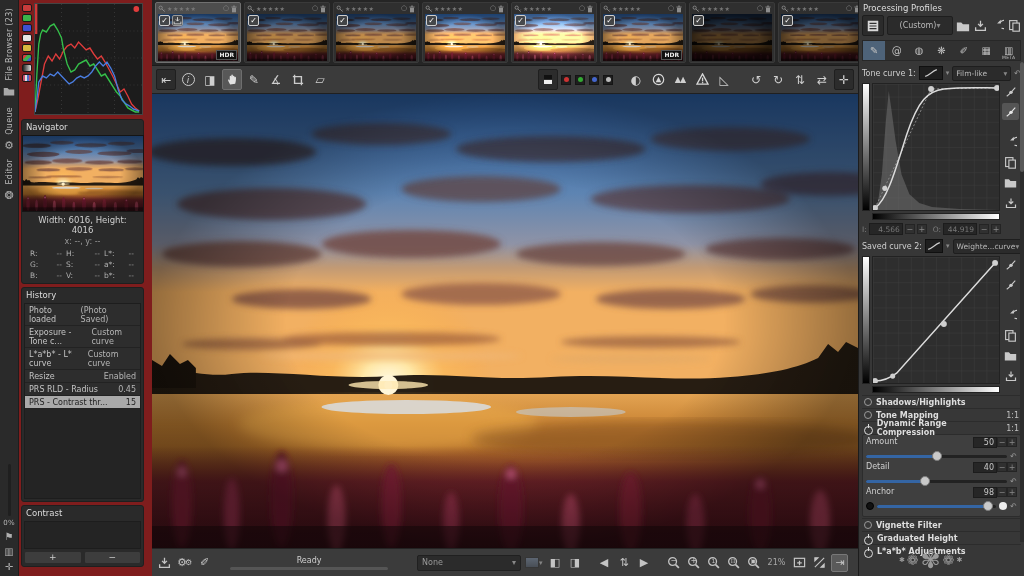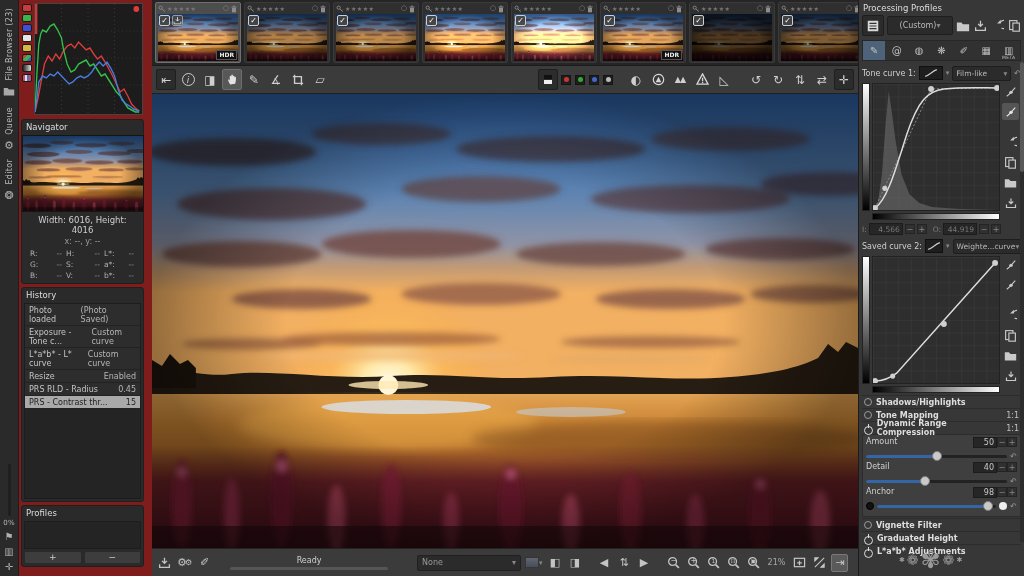--- a/index.html
+++ b/index.html
@@ -403,21 +403,21 @@
             <span class="hval">0.45</span>
           </div>
         <div class="hrow sel">
             <span>PRS - Contrast thr...</span>
             <span class="hval">15</span>
           </div>
       </div>
     </div>
 
     <div id="snapshots" class="panelbox">
-      <div class="ptitle">Profiles</div>
+      <div class="ptitle">Contrast</div>
       <div class="snapbody"></div>
       <div class="snapbtns">
         <button>+</button>
         <button>−</button>
       </div>
     </div>
   </div>
 
   <div id="center">
 

